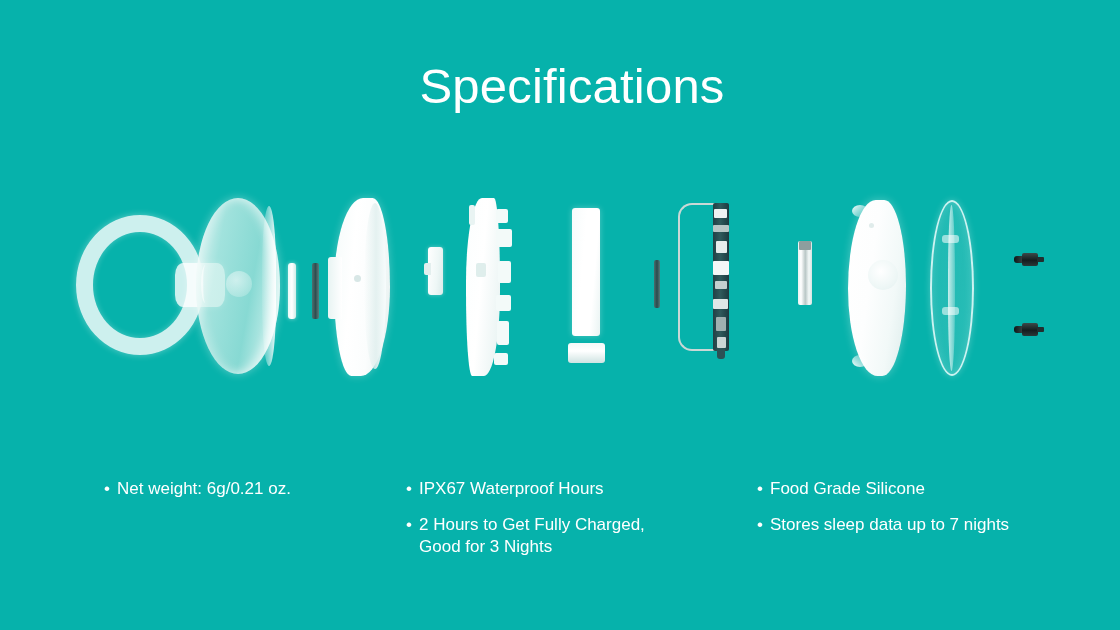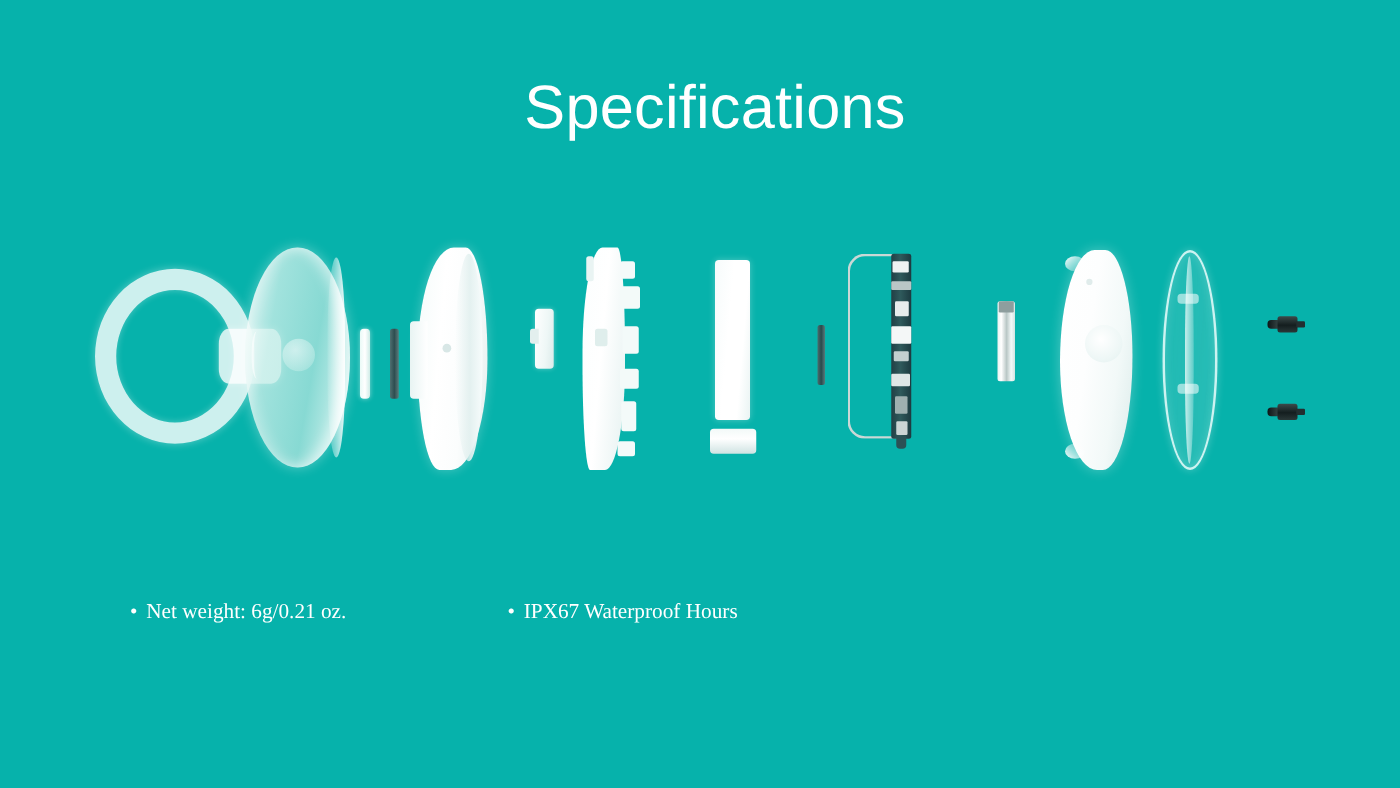--- a/index.html
+++ b/index.html
@@ -257,21 +257,21 @@
   }
   .screw .tail {
     position:absolute; left:23px; top:4px; width:7px; height:5px;
     background:#222f30; border-radius:1px;
   }
   .screw-1 { left:1014px; top:78px; }
   .screw-2 { left:1014px; top:148px; }
 
   
   .specs { position:absolute; left:0; top:478px; width:1120px; height:110px; }
-  .spec-col { position:absolute; top:0;font-family:Liberation Serif, serif; }
+  .spec-col { position:absolute; top:0; }
   .col-1 { left:104px; width:300px; }
   .col-2 { left:406px; width:340px; }
   .col-3 { left:757px; width:330px; }
   .spec-item {
     color:#ffffff;
     font-size:17px;
     font-weight:400;
     line-height:1.28;
     margin-bottom:14px;
     padding-left:13px;
@@ -366,16 +366,22 @@
     </div>
 
   </div>
 
   <div class="specs">
     <div class="spec-col col-1">
       <div class="spec-item">Net weight: 6g/0.21 oz.</div>
     </div>
     <div class="spec-col col-2">
       <div class="spec-item">IPX67 Waterproof Hours</div>
+      <div class="spec-item">2 Hours to Get Fully Charged,
+ Good for 3 Nights</div>
+    </div>
+    <div class="spec-col col-3">
+      <div class="spec-item">Food Grade Silicone</div>
+      <div class="spec-item">Stores sleep data up to 7 nights</div>
     </div>
   </div>
 
 </div>
 
 </body></html>

